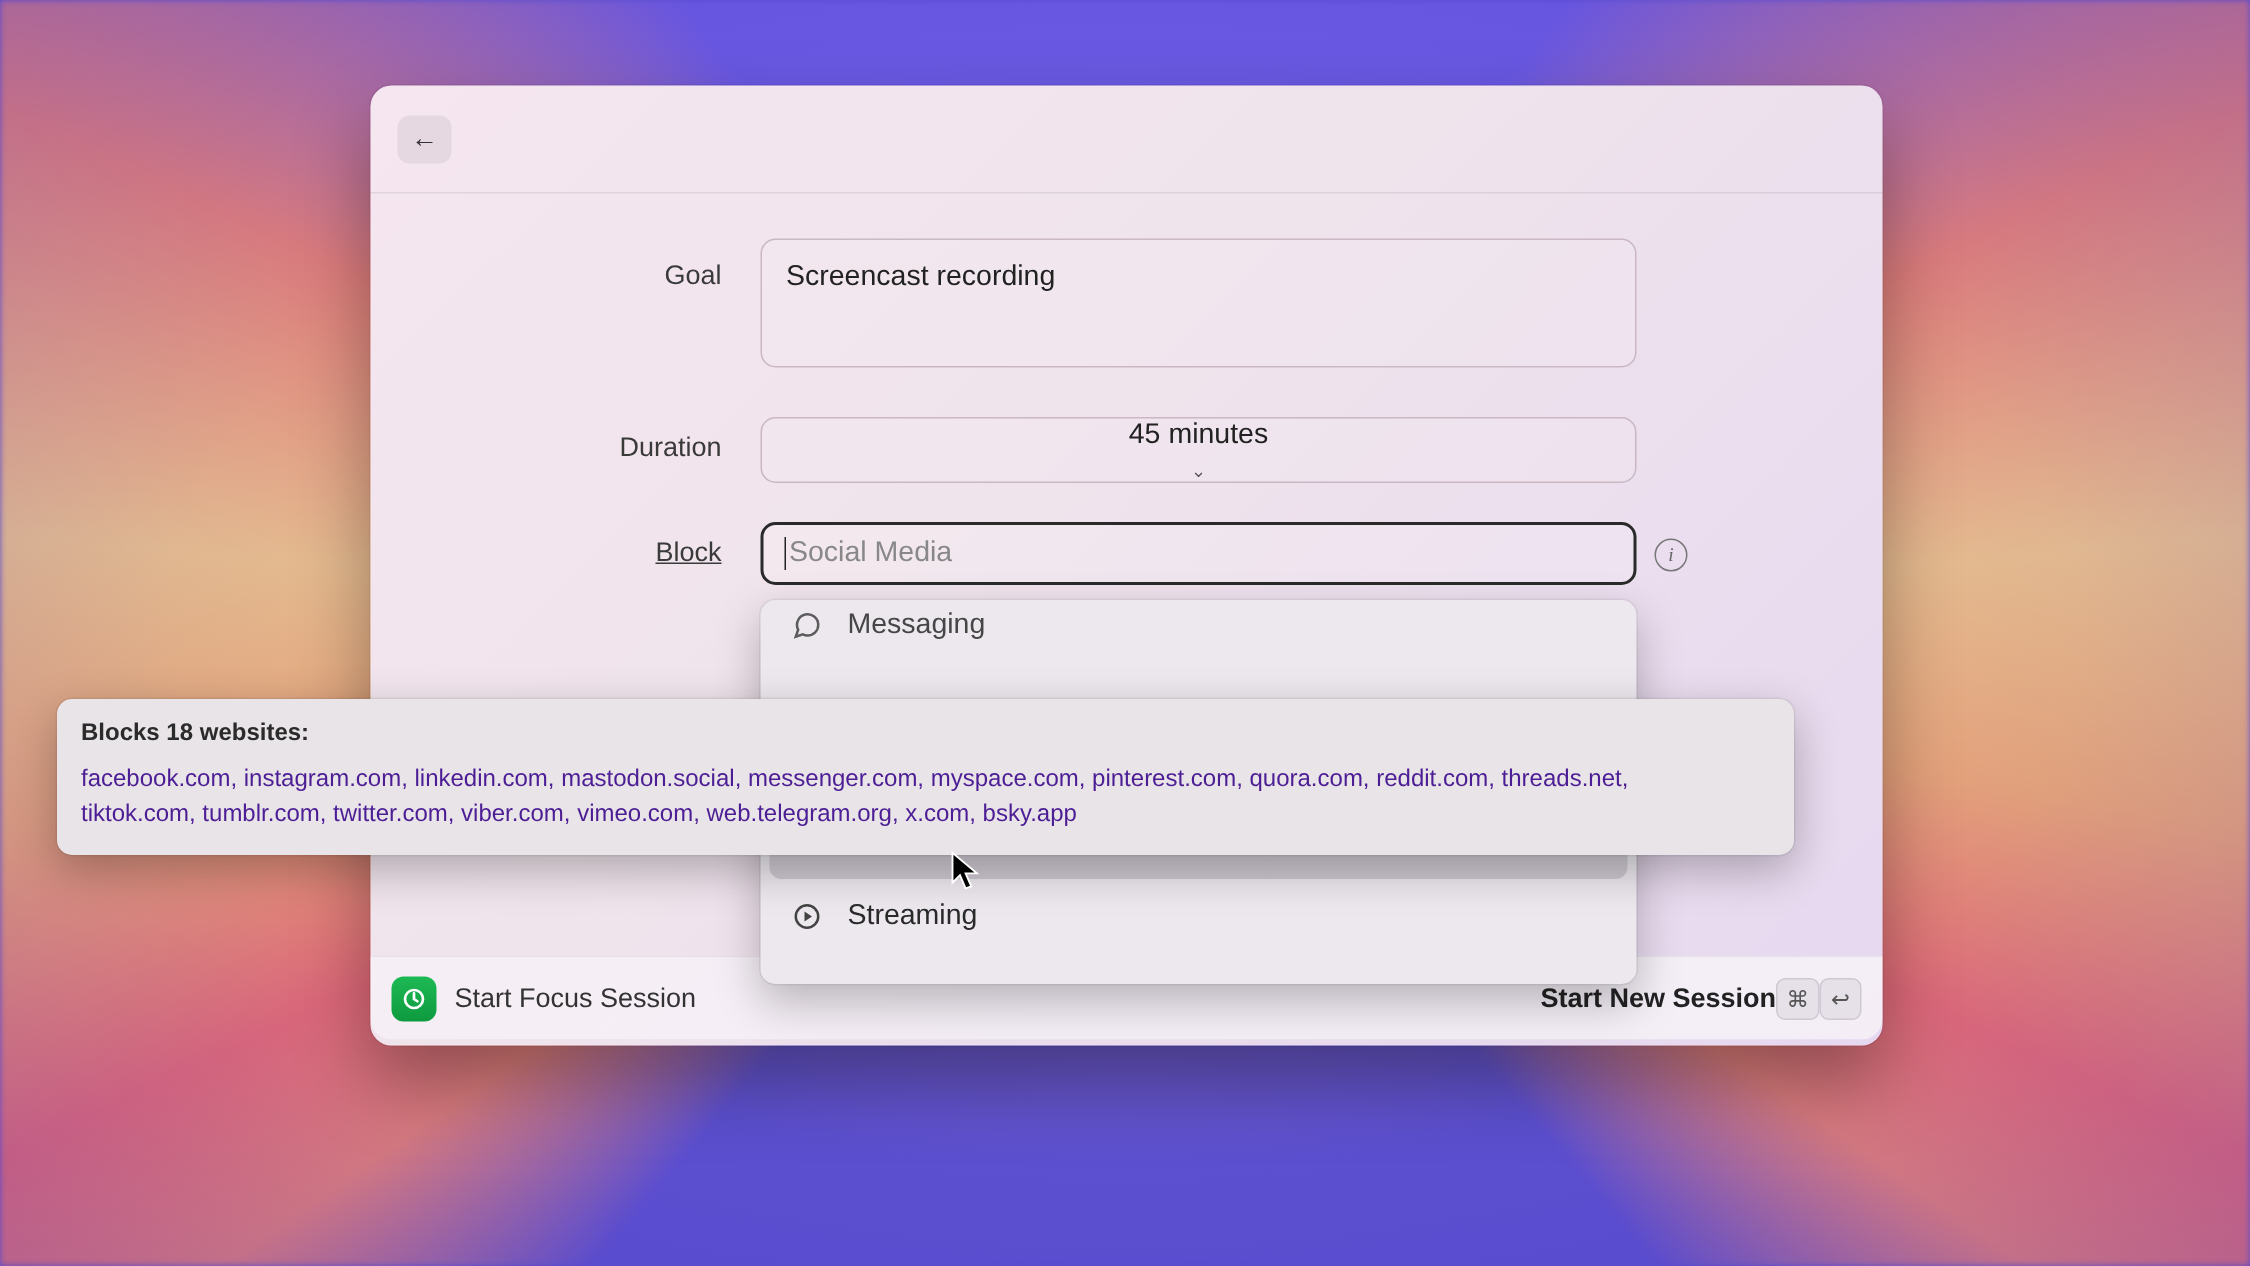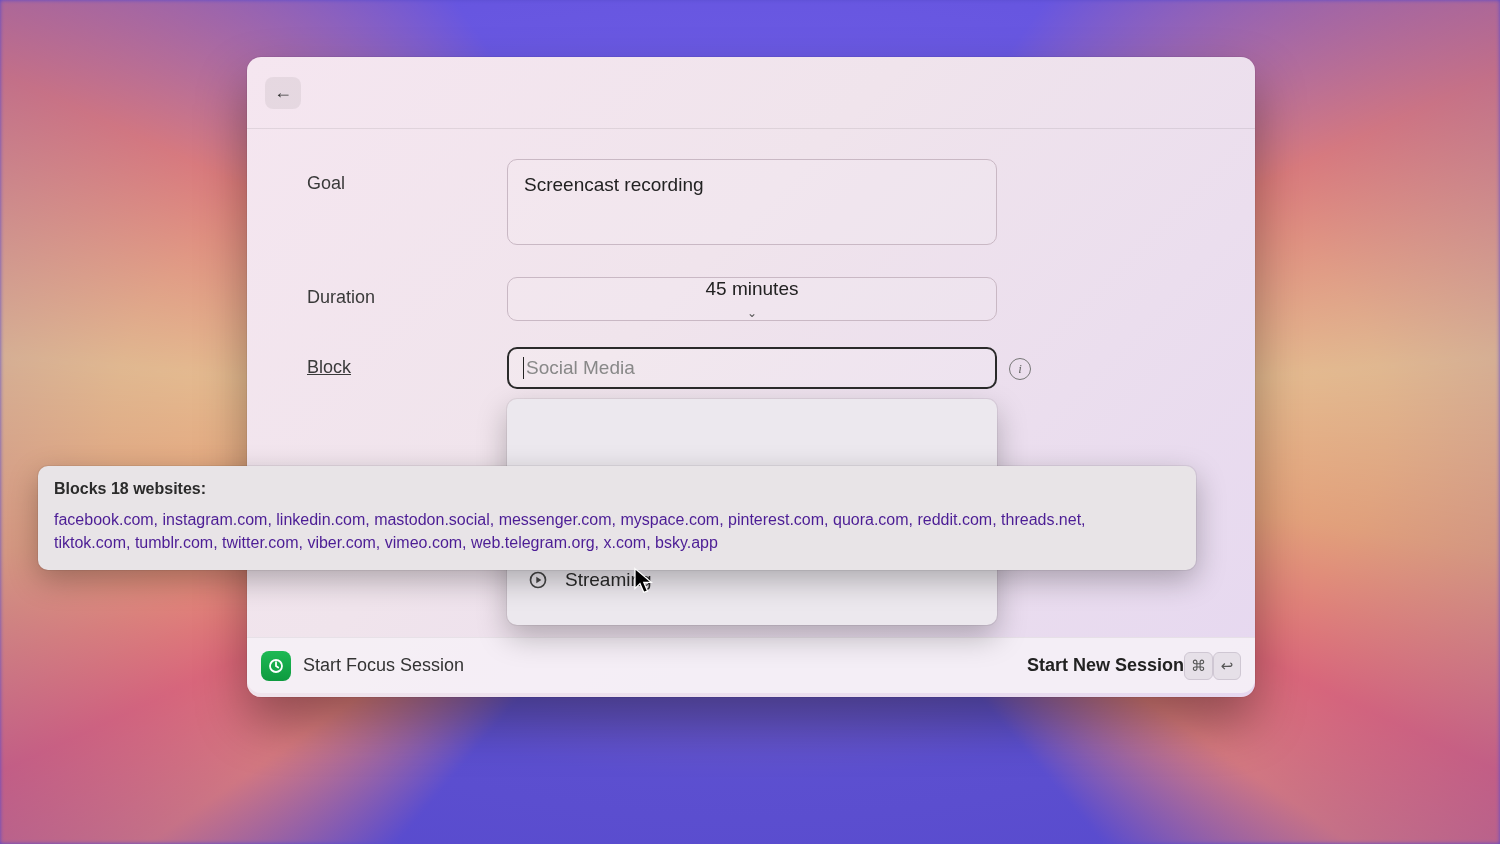--- a/index.html
+++ b/index.html
@@ -53,26 +53,26 @@
     background: rgba(0,0,0,0.06);
     border-radius: 8px;
     display:flex; align-items:center; justify-content:center;
     font-size: 18px; color:#333;
     cursor:pointer;
   }
 
   .form-area { padding: 30px 60px 0 60px; }
   .row { display:flex; align-items:flex-start; margin-bottom: 28px; }
   .row-label {
-    width: 200px; text-align:left;
+    width: 200px; text-align:right;
     padding-right: 26px;
     padding-top: 14px;
     font-size: 18px; color:#3a3a3a; font-weight:500;
   }
-  .field-wrap { width: 490px; position:relative; }
+  .field-wrap { width: 584px; position:relative; }
 
   .textarea {
     width: 100%; height: 86px;
     border: 1px solid #c9b8c4;
     border-radius: 10px;
     background: rgba(255,255,255,0.1);
     padding: 14px 16px;
     font-size: 19px; color:#222;
     resize:none; outline:none;
     font-family: inherit;
@@ -217,20 +217,28 @@
     <div class="row">
       <div class="row-label" style="padding-top:10px;text-decoration:underline;">Block</div>
       <div class="field-wrap">
         <div class="block-input">
           <span class="caret"></span>
             <span class="block-placeholder">Social Media</span>
         </div>
         <div class="info-icon">i</div>
 
         <div class="dropdown">
+          <div class="dd-item partial-top">
+            <span class="dd-icon">
+              <svg viewBox="0 0 24 24" width="20" height="20" fill="none" stroke="currentColor" stroke-width="2">
+                  <path d="M21 11.5a8.38 8.38 0 0 1-8.5 8.5 8.5 8.5 0 0 1-3.9-.94L3 21l1.94-5.6A8.5 8.5 0 1 1 21 11.5z"></path>
+                </svg>
+            </span>
+            <span>Messaging</span>
+          </div>
           <div class="dd-item partial-top2">
             
             
           </div>
           <div style="height:88px;"></div>
           <div class="dd-item hover">
             <span class="dd-icon">
               <svg viewBox="0 0 24 24" width="20" height="20" fill="none" stroke="currentColor" stroke-width="2">
                   <circle cx="9" cy="8" r="3.2"></circle>
                   <path d="M3 20c0-3 3-5 6-5s6 2 6 5"></path>

